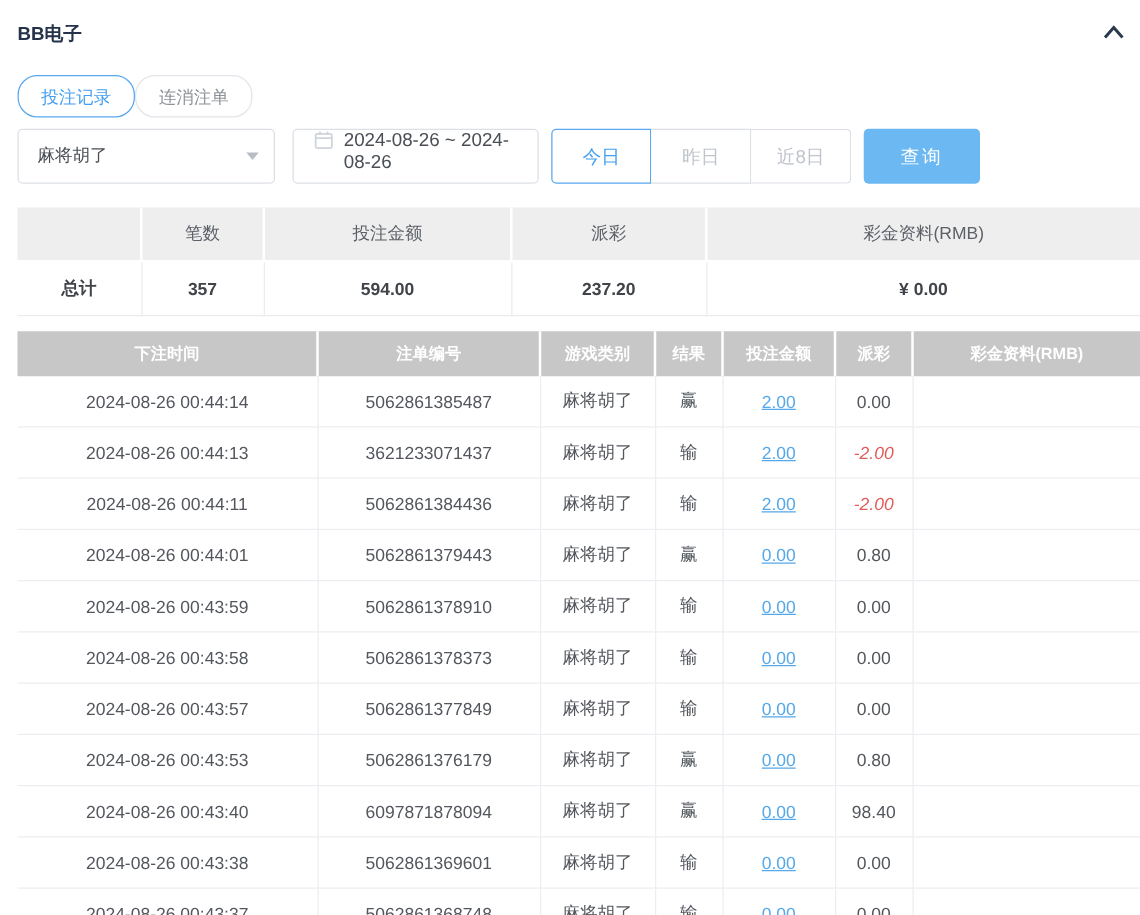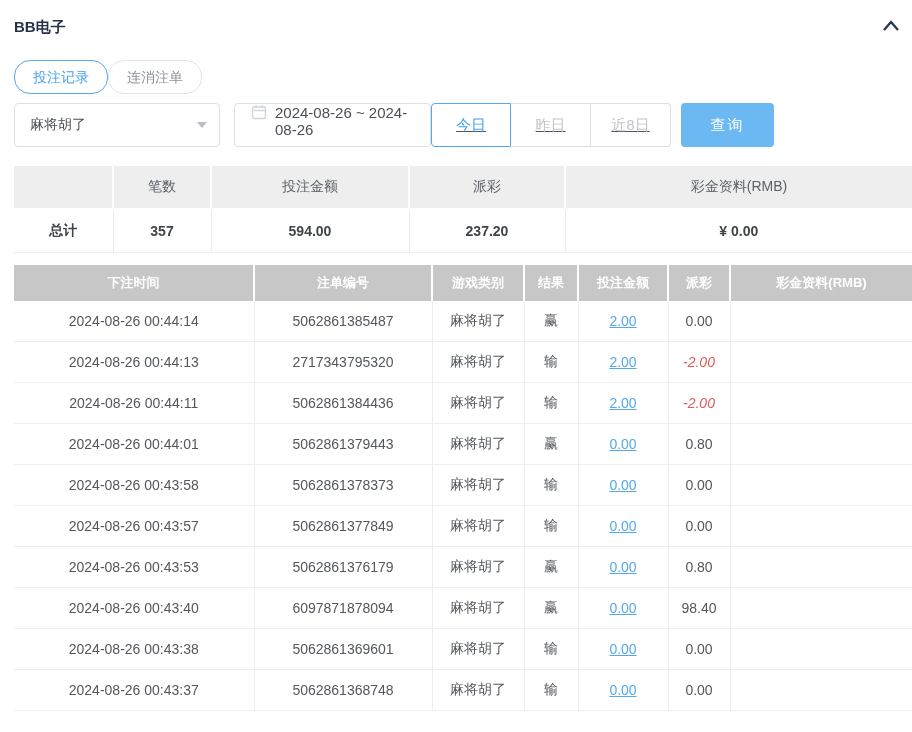--- a/index.html
+++ b/index.html
@@ -34,21 +34,21 @@
     display:flex;align-items:center;justify-content:space-between;
     padding:0 12px 0 15px;box-sizing:border-box;font-size:14px;color:#4a4f56;cursor:pointer;
   }
   .caret-down{width:0;height:0;border-left:5px solid transparent;border-right:5px solid transparent;border-top:6px solid #b9bdc5;}
   .date-box{
     margin-left:14px;width:197px;height:44px;border:1px solid #dcdfe6;border-radius:4px;
     display:flex;align-items:flex-start;padding:0 16px;box-sizing:border-box;
     font-size:15px;color:#4a4f56;cursor:pointer;
   }
   .date-box svg{margin-right:8px;flex:none;}
-  .btn-group{display:flex;text-decoration:underline;}
+  .btn-group{margin-left:10px;display:flex;}
   .quick-btn{
     width:80px;height:44px;box-sizing:border-box;background:#fff;font-size:15px;
     border:1px solid #dcdfe6;color:#c0c4cc;cursor:pointer;padding:0;
   }
   .quick-btn:first-child{border-radius:4px 0 0 4px;}
   .quick-btn:last-child{border-radius:0 4px 4px 0;}
   .quick-btn + .quick-btn{border-left:none;}
   .quick-btn.active{border:1px solid #57a8ef;color:#459ff0;}
   .quick-btn.active + .quick-btn{border-left:none;}
   .search-btn{
@@ -185,21 +185,21 @@
     <td>5062861385487</td>
     <td>麻将胡了</td>
     <td>赢</td>
     <td><a>2.00</a></td>
     <td>0.00</td>
     <td></td>
   </tr>
 
   <tr>
     <td>2024-08-26 00:44:13</td>
-    <td>2717343795320</td>
+    <td>3621233071437</td>
     <td>麻将胡了</td>
     <td>输</td>
     <td><a>2.00</a></td>
     <td class="neg">-2.00</td>
     <td></td>
   </tr>
 
   <tr>
     <td>2024-08-26 00:44:11</td>
     <td>5062861384436</td>
@@ -213,20 +213,29 @@
   <tr>
     <td>2024-08-26 00:44:01</td>
     <td>5062861379443</td>
     <td>麻将胡了</td>
     <td>赢</td>
     <td><a>0.00</a></td>
     <td>0.80</td>
     <td></td>
   </tr>
 
+  <tr>
+    <td>2024-08-26 00:43:59</td>
+    <td>5062861378910</td>
+    <td>麻将胡了</td>
+    <td>输</td>
+    <td><a>0.00</a></td>
+    <td>0.00</td>
+    <td></td>
+  </tr>
 
   <tr>
     <td>2024-08-26 00:43:58</td>
     <td>5062861378373</td>
     <td>麻将胡了</td>
     <td>输</td>
     <td><a>0.00</a></td>
     <td>0.00</td>
     <td></td>
   </tr>

